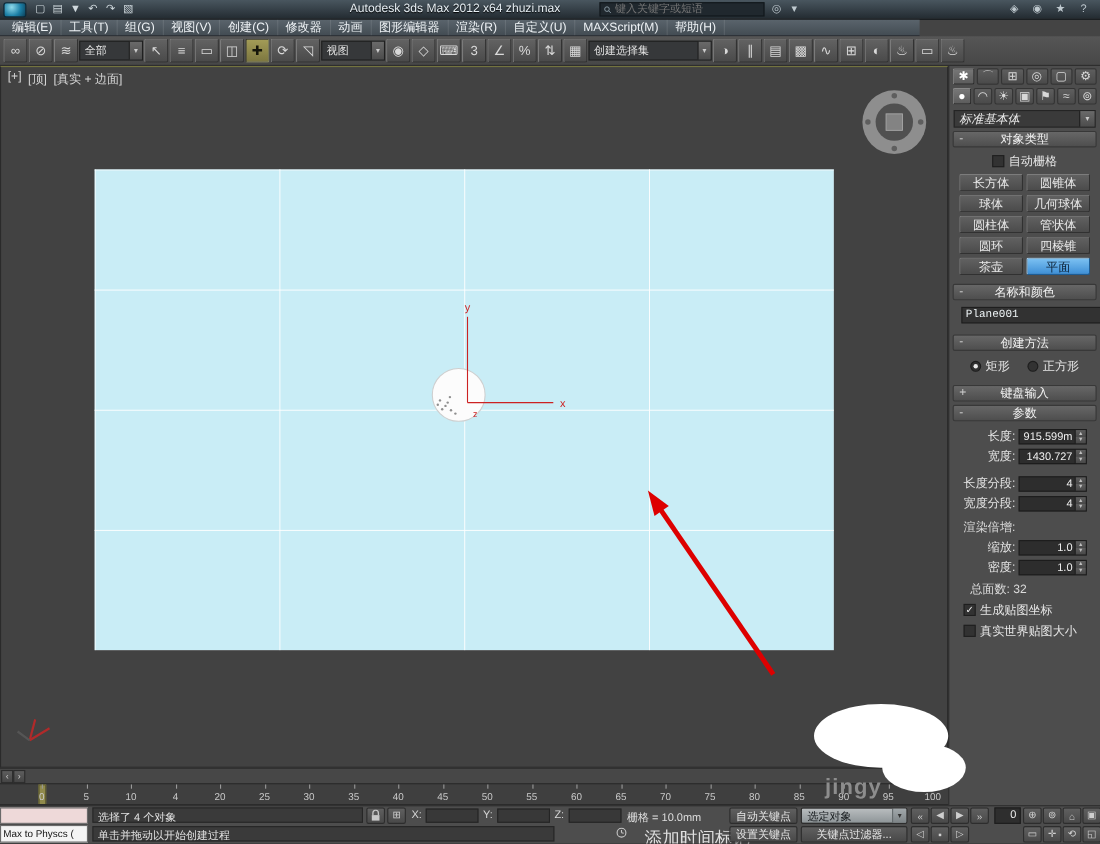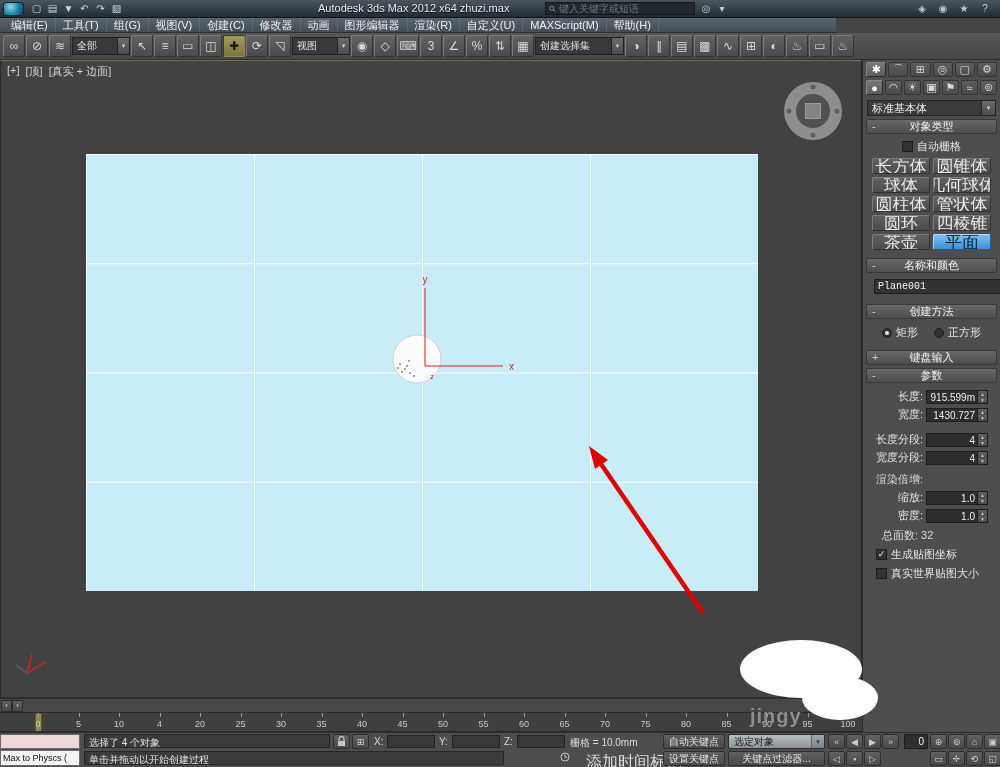--- a/index.html
+++ b/index.html
@@ -42,29 +42,29 @@
   .blob1{left:740px;top:640px;width:122px;height:58px;}
   .blob2{left:802px;top:676px;width:76px;height:44px;}
   .watermark-text{position:absolute;left:750px;top:705px;z-index:31;font-size:20px;font-weight:bold;color:#8d8d8d;letter-spacing:1px;}
 
   
   .command-panel{position:absolute;left:862px;top:60px;width:138px;height:672px;background:#4d4d4d;border-left:1px solid #2b2b2b;}
   .panel-tabs{display:flex;height:18px;padding:2px 3px 1px;gap:2px;}
   .ptab{flex:1;display:flex;align-items:center;justify-content:center;font-size:11px;color:#d8d8d8;background:linear-gradient(#5e5e5e,#4a4a4a);border:1px solid #343434;border-radius:2px;}
   .ptab.active{background:linear-gradient(#777,#5c5c5c);color:#fff;border-color:#888 #2c2c2c #2c2c2c #888;}
   .category-dropdown{margin:4px 4px 2px;height:16px;background:#3a3a3a;border:1px solid #242424;display:flex;align-items:center;color:#ececec;font-size:11px;}
-  .category-dropdown .cd-value{flex:1;padding-left:4px;white-space:nowrap;overflow:hidden;}
+  .category-dropdown .cd-value{flex:1;padding-left:4px;white-space:nowrap;overflow:hidden;font-style:italic;}
   .category-dropdown .dd-arrow{width:14px;}
   .rollout{margin:3px 3px 0;}
   .rollout-header{height:15px;background:linear-gradient(#676767,#4e4e4e);border:1px solid #383838;border-radius:2px;position:relative;display:flex;align-items:center;justify-content:center;color:#f2f2f2;font-size:11px;}
   .rollout-toggle{position:absolute;left:5px;top:0;font-size:11px;color:#cfcfcf;line-height:13px;}
   .rollout-body{padding:3px 2px 4px;}
   .autogrid-row{display:flex;align-items:center;justify-content:center;gap:4px;padding:2px 0 3px;color:#e6e6e6;}
   .ot-grid{display:grid;grid-template-columns:1fr 1fr;gap:3px;padding:1px 4px;}
-  .ot-btn{height:16px;background:linear-gradient(#616161,#4b4b4b);border:1px solid;border-color:#7c7c7c #313131 #313131 #7c7c7c;border-radius:2px;color:#eaeaea;font-size:17px;display:flex;align-items:center;justify-content:center;white-space:nowrap;overflow:hidden;}
+  .ot-btn{height:16px;background:linear-gradient(#616161,#4b4b4b);border:1px solid;border-color:#7c7c7c #313131 #313131 #7c7c7c;border-radius:2px;color:#eaeaea;font-size:11px;display:flex;align-items:center;justify-content:center;white-space:nowrap;overflow:hidden;}
   .ot-btn.active{background:linear-gradient(#7cc1f2,var(--accent,#3e8fd6));color:#0b2034;border-color:#aed8f7 #1d5c94 #1d5c94 #aed8f7;}
   .nc-row{display:flex;align-items:center;gap:4px;margin:3px 6px;font-family:Liberation Mono, monospace;}
   .name-input{flex:1;height:15px;background:#323232;border:1px solid #1e1e1e;color:#eef4f6;font-size:10px;padding:0 3px;font-family:inherit;outline:none;}
   .cm-row{display:flex;justify-content:center;gap:16px;padding:3px 0;}
   .radio-wrap{display:flex;align-items:center;gap:4px;color:#e6e6e6;}
   .radio{width:10px;height:10px;border-radius:50%;background:#323232;border:1px solid #1d1d1d;position:relative;}
   .radio.selected::after{content:"";position:absolute;left:2px;top:2px;width:4px;height:4px;border-radius:50%;background:#ececec;}
   .param-row{display:flex;align-items:center;justify-content:flex-end;gap:3px;margin:3px 7px 0 0;color:#e3e3e3;}
   .param-row.gap{margin-top:10px;}
   .spinner{width:62px;height:14px;background:#2d2d2d;border:1px solid #1c1c1c;display:flex;align-items:stretch;}
@@ -176,21 +176,21 @@
         <div class="dd-arrow">▾</div>
       </div>
       <div class="tool-icon">◉</div>
       <div class="tool-icon">◇</div>
       <div class="tool-icon">⌨</div>
       <div class="tool-icon">3</div>
       <div class="tool-icon">∠</div>
       <div class="tool-icon">%</div>
       <div class="tool-icon">⇅</div>
       <div class="tool-icon">▦</div>
-      <div class="tool-dropdown" style="width: 89px;">
+      <div class="tool-dropdown" style="width: 112px;">
         <div class="dd-value">创建选择集</div>
         <div class="dd-arrow">▾</div>
       </div>
       <div class="tool-icon">◑</div>
       <div class="tool-icon">∥</div>
       <div class="tool-icon">▤</div>
       <div class="tool-icon">▩</div>
       <div class="tool-icon">∿</div>
       <div class="tool-icon">⊞</div>
       <div class="tool-icon">◐</div>

